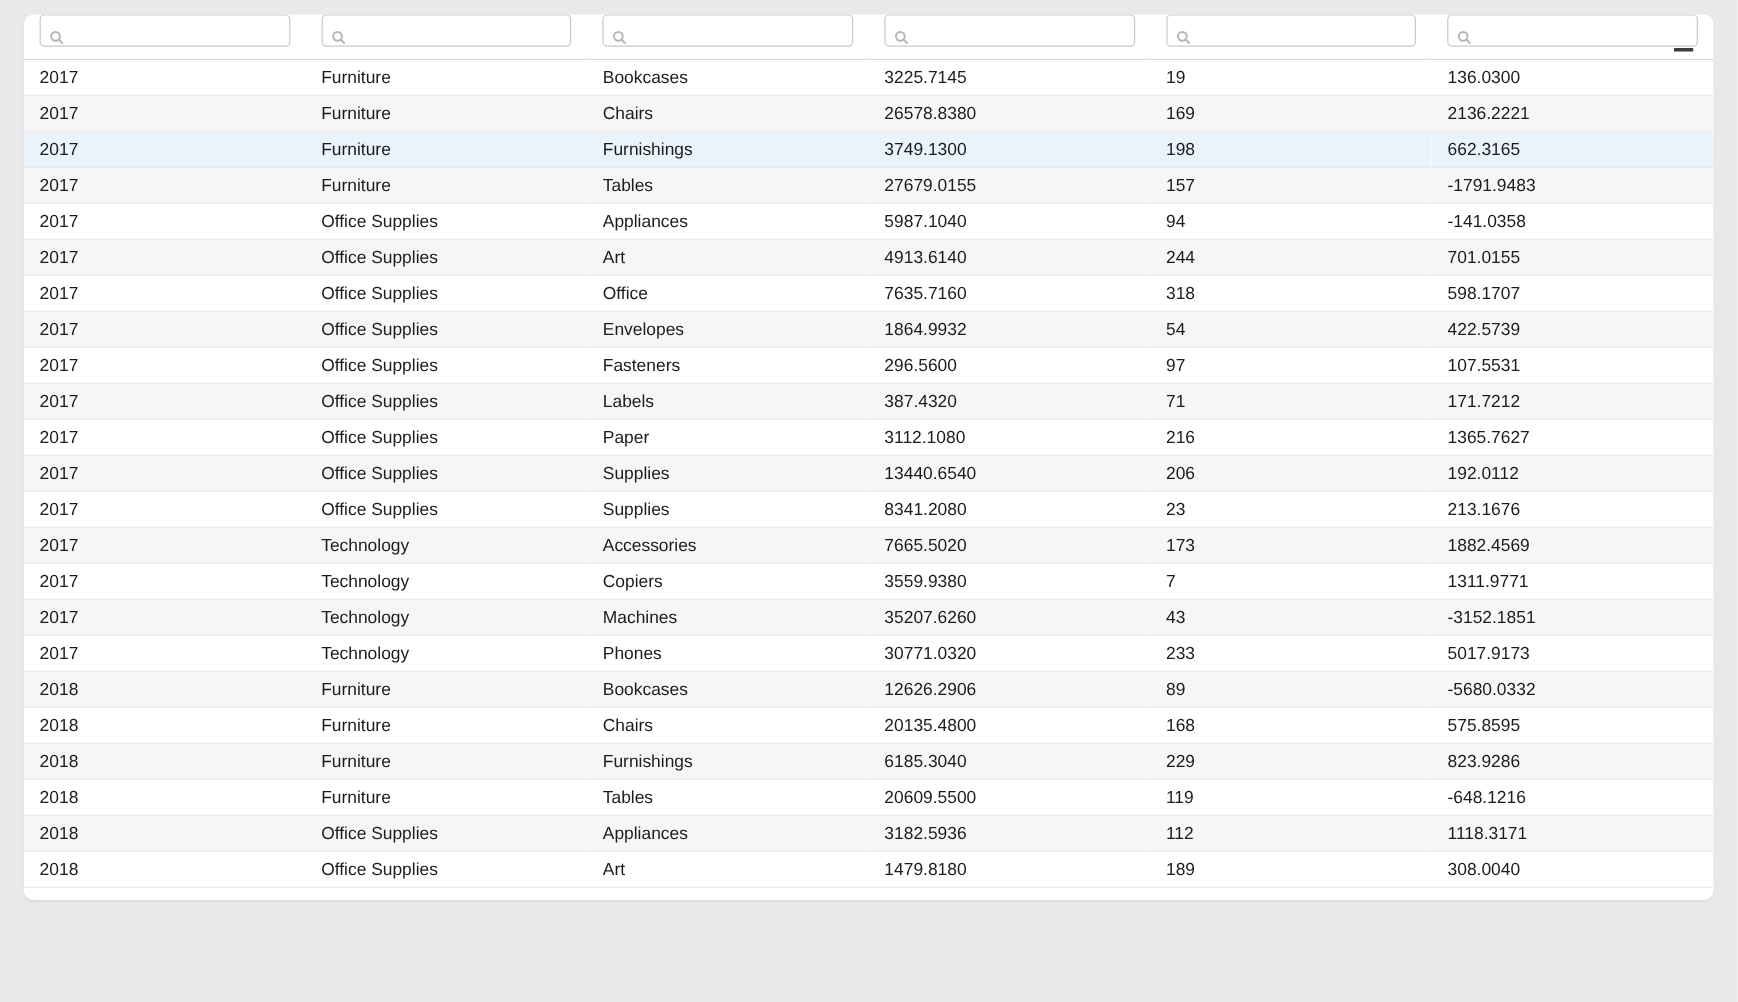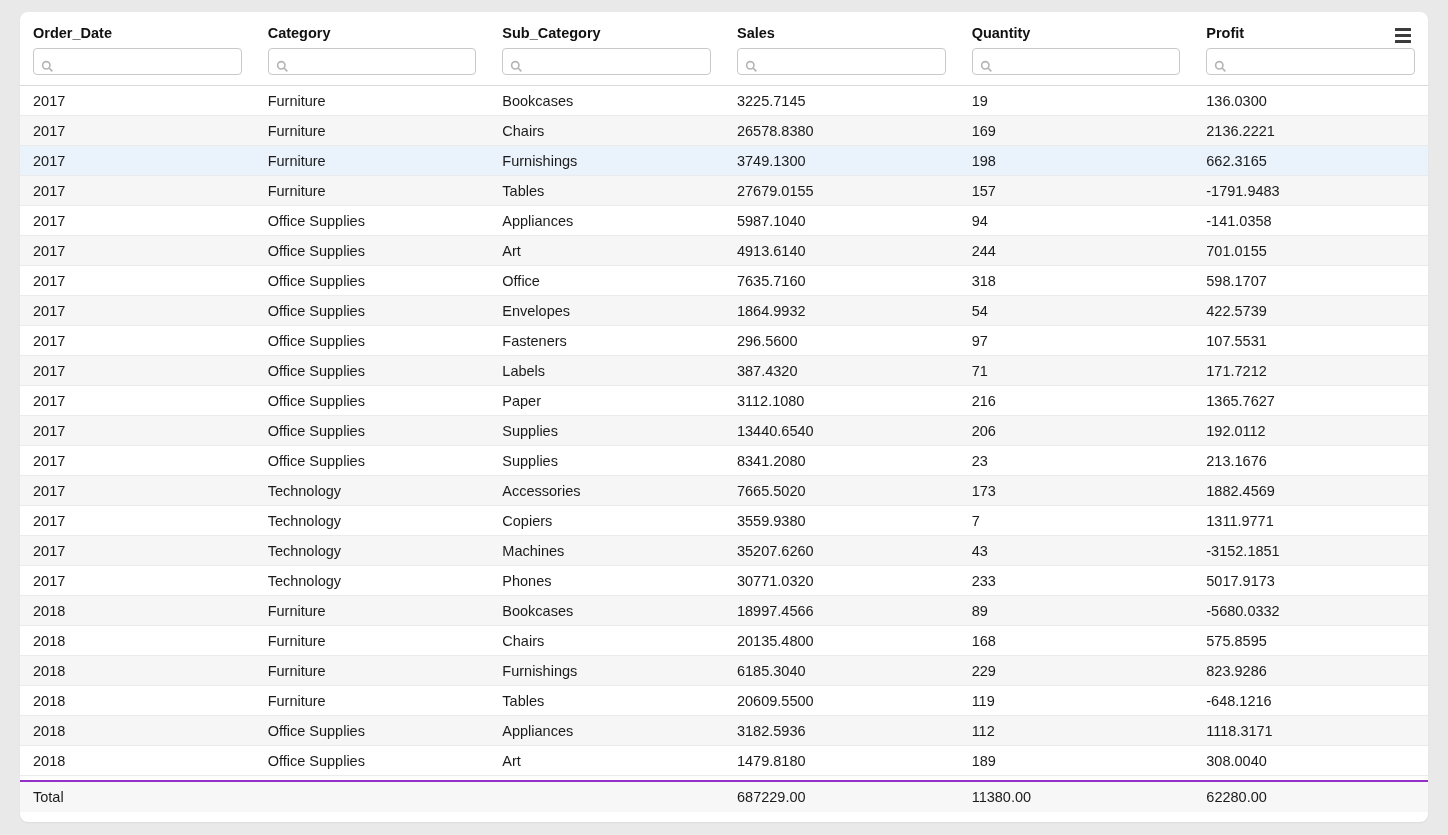--- a/index.html
+++ b/index.html
@@ -114,28 +114,20 @@
 <div class="card">
 
   <button class="menu-btn" title="">
     <span class="bar"></span>
     <span class="bar"></span>
     <span class="bar"></span>
   </button>
 
   <table>
     <thead>
-      <tr>
-        <th>Order_Date</th>
-        <th>Category</th>
-        <th>Sub_Category</th>
-        <th>Sales</th>
-        <th>Quantity</th>
-        <th>Profit</th>
-      </tr>
       <tr class="filter-row">
         <th>
           <span class="search-box">
             <svg viewBox="0 0 16 16" fill="none" stroke="#b5b5b5" stroke-width="2">
                 <circle cx="6.5" cy="6.5" r="4.5"></circle>
                 <line x1="10" y1="10" x2="14" y2="14"></line>
               </svg>
             <input type="text" placeholder="" style="">
           </span>
         </th>
@@ -320,21 +312,21 @@
           <td>Technology</td>
           <td>Phones</td>
           <td>30771.0320</td>
           <td>233</td>
           <td>5017.9173</td>
         </tr>
         <tr>
           <td>2018</td>
           <td>Furniture</td>
           <td>Bookcases</td>
-          <td>18997.4566</td>
+          <td>12626.2906</td>
           <td>89</td>
           <td>-5680.0332</td>
         </tr>
         <tr>
           <td>2018</td>
           <td>Furniture</td>
           <td>Chairs</td>
           <td>20135.4800</td>
           <td>168</td>
           <td>575.8595</td>
@@ -367,22 +359,14 @@
           <td>2018</td>
           <td>Office Supplies</td>
           <td>Art</td>
           <td>1479.8180</td>
           <td>189</td>
           <td>308.0040</td>
         </tr>
       </tbody>
   </table>
 
-  <div class="total-row">
-    <div>Total</div>
-    <div></div>
-    <div></div>
-    <div>687229.00</div>
-    <div>11380.00</div>
-    <div>62280.00</div>
-  </div>
 
 </div>
 
 </body></html>

